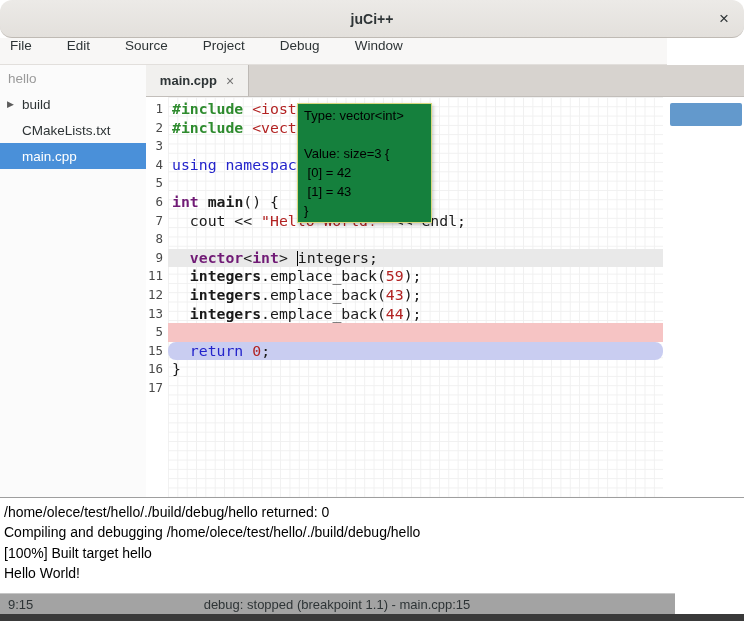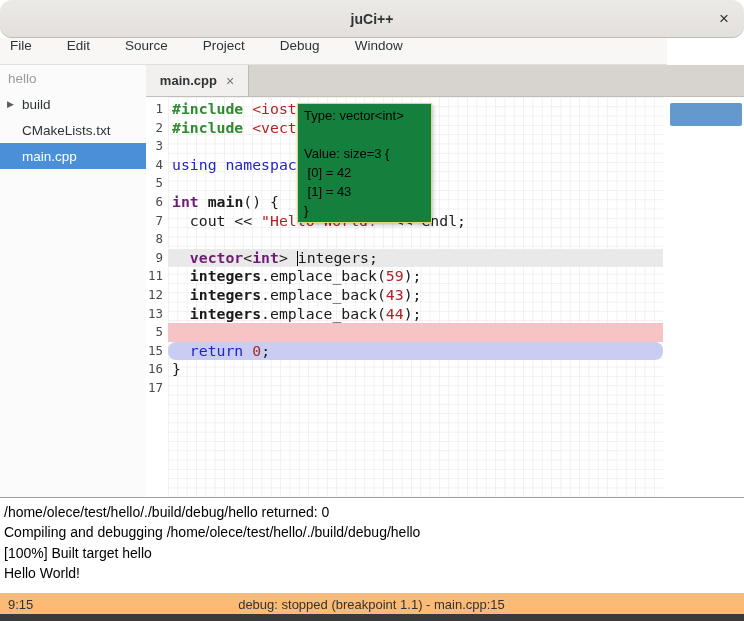--- a/index.html
+++ b/index.html
@@ -122,22 +122,22 @@
   
   .output {
     position:absolute; left:0; top:497px; width:744px; height:96px;
     background:#ffffff; border-top:1px solid #9e9e9e; box-sizing:border-box;
     padding:4px 0 0 4px; overflow:hidden;
   }
   .out-line { font-size:14px; color:#000; line-height:20.3px; white-space:pre; }
 
   
   .statusbar {
-    position:absolute; left:0; top:593px; width:744px; height:21px;
-    background:#fdba74; border-top:1px solid #c6c6c6; box-sizing:border-box;
+    position:absolute; left:0; top:593px; width:675px; height:21px;
+    background:#a3a3a3; border-top:1px solid #c6c6c6; box-sizing:border-box;
     font-size:13px; color:#2e3436;
   }
   .status-time { position:absolute; left:8px; top:3px; }
   .status-message { position:absolute; left:0; right:1px; top:3px; text-align:center; }
   .bottom-strip {
     position:absolute; left:0; top:614px; width:744px; height:7px; background:#3a3a3a;
   }
 </style>
 </head>
 <body>

